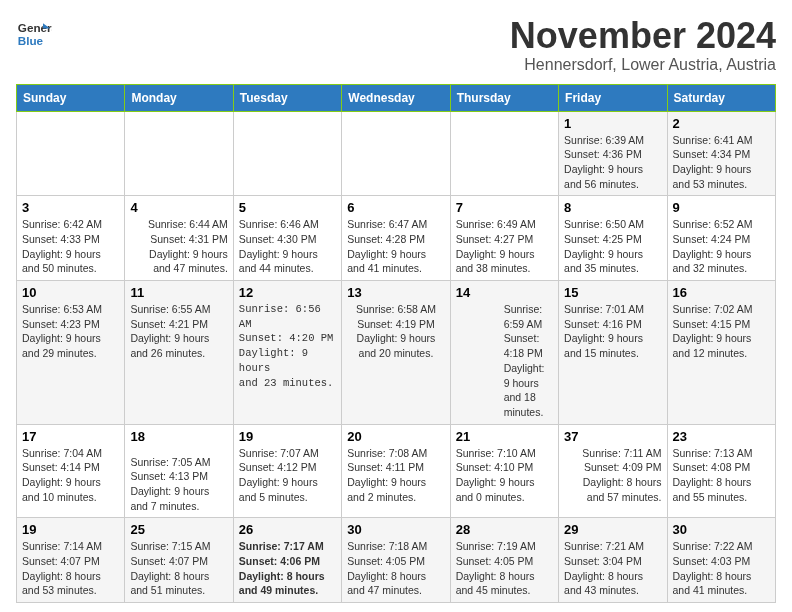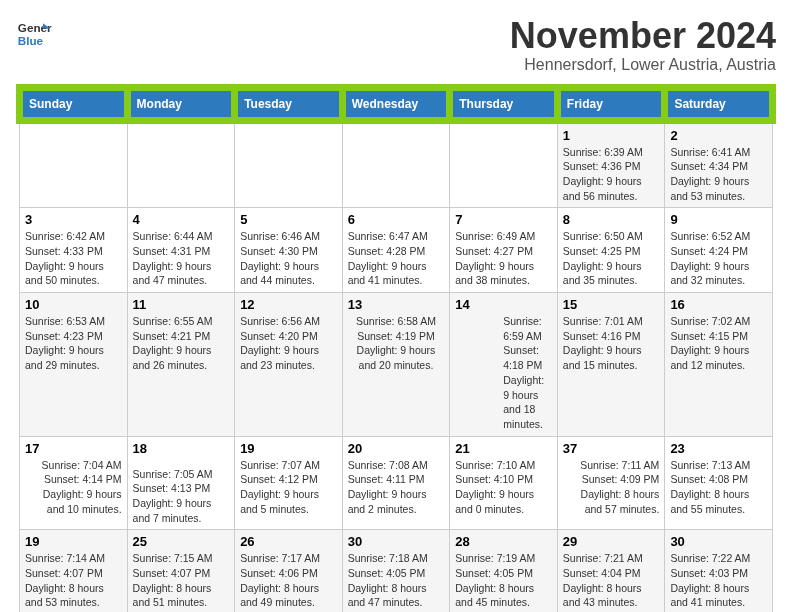--- a/index.html
+++ b/index.html
@@ -42,21 +42,21 @@
       width: 100%;
       border-collapse: collapse;
       font-size: 11px;
     }
     thead tr th {
       background-color: #2e7abf;
       color: #fff;
       text-align: left;
       padding: 6px 6px;
       font-size: 12px;
-      border: 7px solid #84cc16;
+      border: 1px solid #84cc16;
     }
     tbody tr td {
       vertical-align: top;
       padding: 4px 5px;
       border: 1px solid #ccc;
       width: 14.28%;
       min-height: 70px;
       background: #fff;
     }
     tbody tr:nth-child(odd) td {
@@ -135,21 +135,21 @@
       <tr>
         <td>
           <span class="day-number">3</span>
           <div class="day-info" style="white-space: pre-line;">Sunrise: 6:42 AM
 Sunset: 4:33 PM
 Daylight: 9 hours
 and 50 minutes.</div>
         </td>
         <td>
           <span class="day-number">4</span>
-          <div class="day-info" style="white-space: pre-line;">Sunrise: 6:44 AM
+          <div class="day-info" style="white-space: pre-line; text-align: right;">Sunrise: 6:44 AM
 Sunset: 4:31 PM
 Daylight: 9 hours
 and 47 minutes.</div>
         </td>
         <td>
           <span class="day-number">5</span>
           <div class="day-info" style="white-space: pre-line;">Sunrise: 6:46 AM
 Sunset: 4:30 PM
 Daylight: 9 hours
 and 44 minutes.</div>
@@ -193,21 +193,21 @@
         </td>
         <td>
           <span class="day-number">11</span>
           <div class="day-info" style="white-space: pre-line;">Sunrise: 6:55 AM
 Sunset: 4:21 PM
 Daylight: 9 hours
 and 26 minutes.</div>
         </td>
         <td>
           <span class="day-number">12</span>
-          <div class="day-info" style="white-space: pre-line;">Sunrise: 6:56 AM
+          <div class="day-info" style="white-space: pre-line; font-family: Liberation Mono, monospace;">Sunrise: 6:56 AM
 Sunset: 4:20 PM
 Daylight: 9 hours
 and 23 minutes.</div>
         </td>
         <td>
           <span class="day-number">13</span>
           <div class="day-info" style="white-space: pre-line; text-align: center;">Sunrise: 6:58 AM
 Sunset: 4:19 PM
 Daylight: 9 hours
 and 20 minutes.</div>
@@ -230,21 +230,21 @@
           <span class="day-number">16</span>
           <div class="day-info" style="white-space: pre-line;">Sunrise: 7:02 AM
 Sunset: 4:15 PM
 Daylight: 9 hours
 and 12 minutes.</div>
         </td>
       </tr>
       <tr>
         <td>
           <span class="day-number">17</span>
-          <div class="day-info" style="white-space: pre-line; text-align: right;">Sunrise: 7:04 AM
+          <div class="day-info" style="white-space: pre-line;">Sunrise: 7:04 AM
 Sunset: 4:14 PM
 Daylight: 9 hours
 and 10 minutes.</div>
         </td>
         <td>
           <span class="day-number">18</span>
           <div class="day-info" style="white-space: pre-line; margin-top: 11px;">Sunrise: 7:05 AM
 Sunset: 4:13 PM
 Daylight: 9 hours
 and 7 minutes.</div>
@@ -295,21 +295,21 @@
         </td>
         <td>
           <span class="day-number">25</span>
           <div class="day-info" style="white-space: pre-line;">Sunrise: 7:15 AM
 Sunset: 4:07 PM
 Daylight: 8 hours
 and 51 minutes.</div>
         </td>
         <td>
           <span class="day-number">26</span>
-          <div class="day-info" style="white-space: pre-line;">Sunrise: 7:17 AM
+          <div class="day-info" style="white-space: pre-line; font-weight: bold;">Sunrise: 7:17 AM
 Sunset: 4:06 PM
 Daylight: 8 hours
 and 49 minutes.</div>
         </td>
         <td>
           <span class="day-number">30</span>
           <div class="day-info" style="white-space: pre-line;">Sunrise: 7:18 AM
 Sunset: 4:05 PM
 Daylight: 8 hours
 and 47 minutes.</div>
@@ -317,21 +317,21 @@
         <td>
           <span class="day-number">28</span>
           <div class="day-info" style="white-space: pre-line;">Sunrise: 7:19 AM
 Sunset: 4:05 PM
 Daylight: 8 hours
 and 45 minutes.</div>
         </td>
         <td>
           <span class="day-number">29</span>
           <div class="day-info" style="white-space: pre-line;">Sunrise: 7:21 AM
-Sunset: 4:04 PM
+Sunset: 3:04 PM
 Daylight: 8 hours
 and 43 minutes.</div>
         </td>
         <td>
           <span class="day-number">30</span>
           <div class="day-info" style="white-space: pre-line;">Sunrise: 7:22 AM
 Sunset: 4:03 PM
 Daylight: 8 hours
 and 41 minutes.</div>
         </td>

